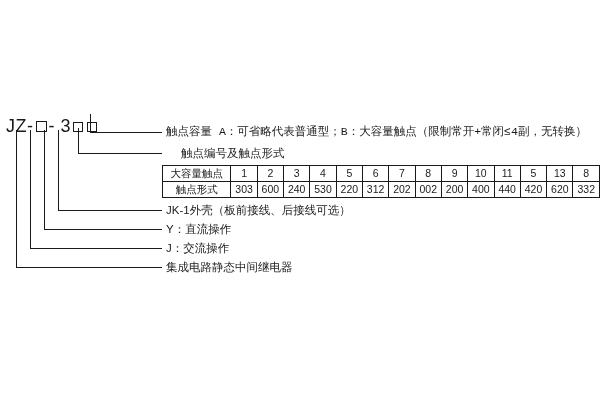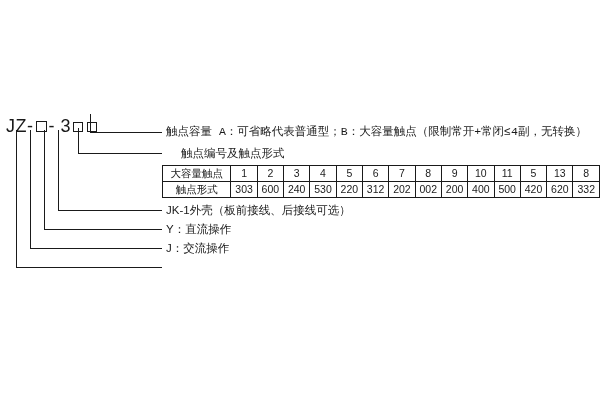--- a/index.html
+++ b/index.html
@@ -118,20 +118,21 @@
   <div class="hline" style="left:30px; top:248px; width:132px;"></div>
 
   <div class="vline" style="left:16px; top:130px; height:137px;"></div>
   <div class="hline" style="left:16px; top:267px; width:146px;"></div>
 
   <div class="ann" style="left:166px; top:125px;font-family:Liberation Mono, monospace;">触点容量   A：可省略代表普通型；B：大容量触点（限制常开+常闭≤4副，无转换）</div>
   <div class="ann" style="left:181px; top:147px;">触点编号及触点形式</div>
   <div class="ann" style="left:166px; top:204px;">JK-1外壳（板前接线、后接线可选）</div>
   <div class="ann" style="left:166px; top:223px;">Y：直流操作</div>
   <div class="ann" style="left:166px; top:242px;">J：交流操作</div>
+  <div class="ann" style="left:166px; top:261px;">集成电路静态中间继电器</div>
 
   <table class="contact-table">
     <tbody>
       <tr>
         <td class="head">大容量触点</td>
         <td class="cell">1</td>
         <td class="cell">2</td>
         <td class="cell">3</td>
         <td class="cell">4</td>
         <td class="cell">5</td>
@@ -150,21 +151,21 @@
         <td class="cell">303</td>
         <td class="cell">600</td>
         <td class="cell">240</td>
         <td class="cell">530</td>
         <td class="cell">220</td>
         <td class="cell">312</td>
         <td class="cell">202</td>
         <td class="cell">002</td>
         <td class="cell">200</td>
         <td class="cell">400</td>
-        <td class="cell">500</td>
+        <td class="cell">440</td>
         <td class="cell">420</td>
         <td class="cell">620</td>
         <td class="cell">332</td>
       </tr>
     </tbody>
   </table>
 
 </div>
 
 </body></html>

